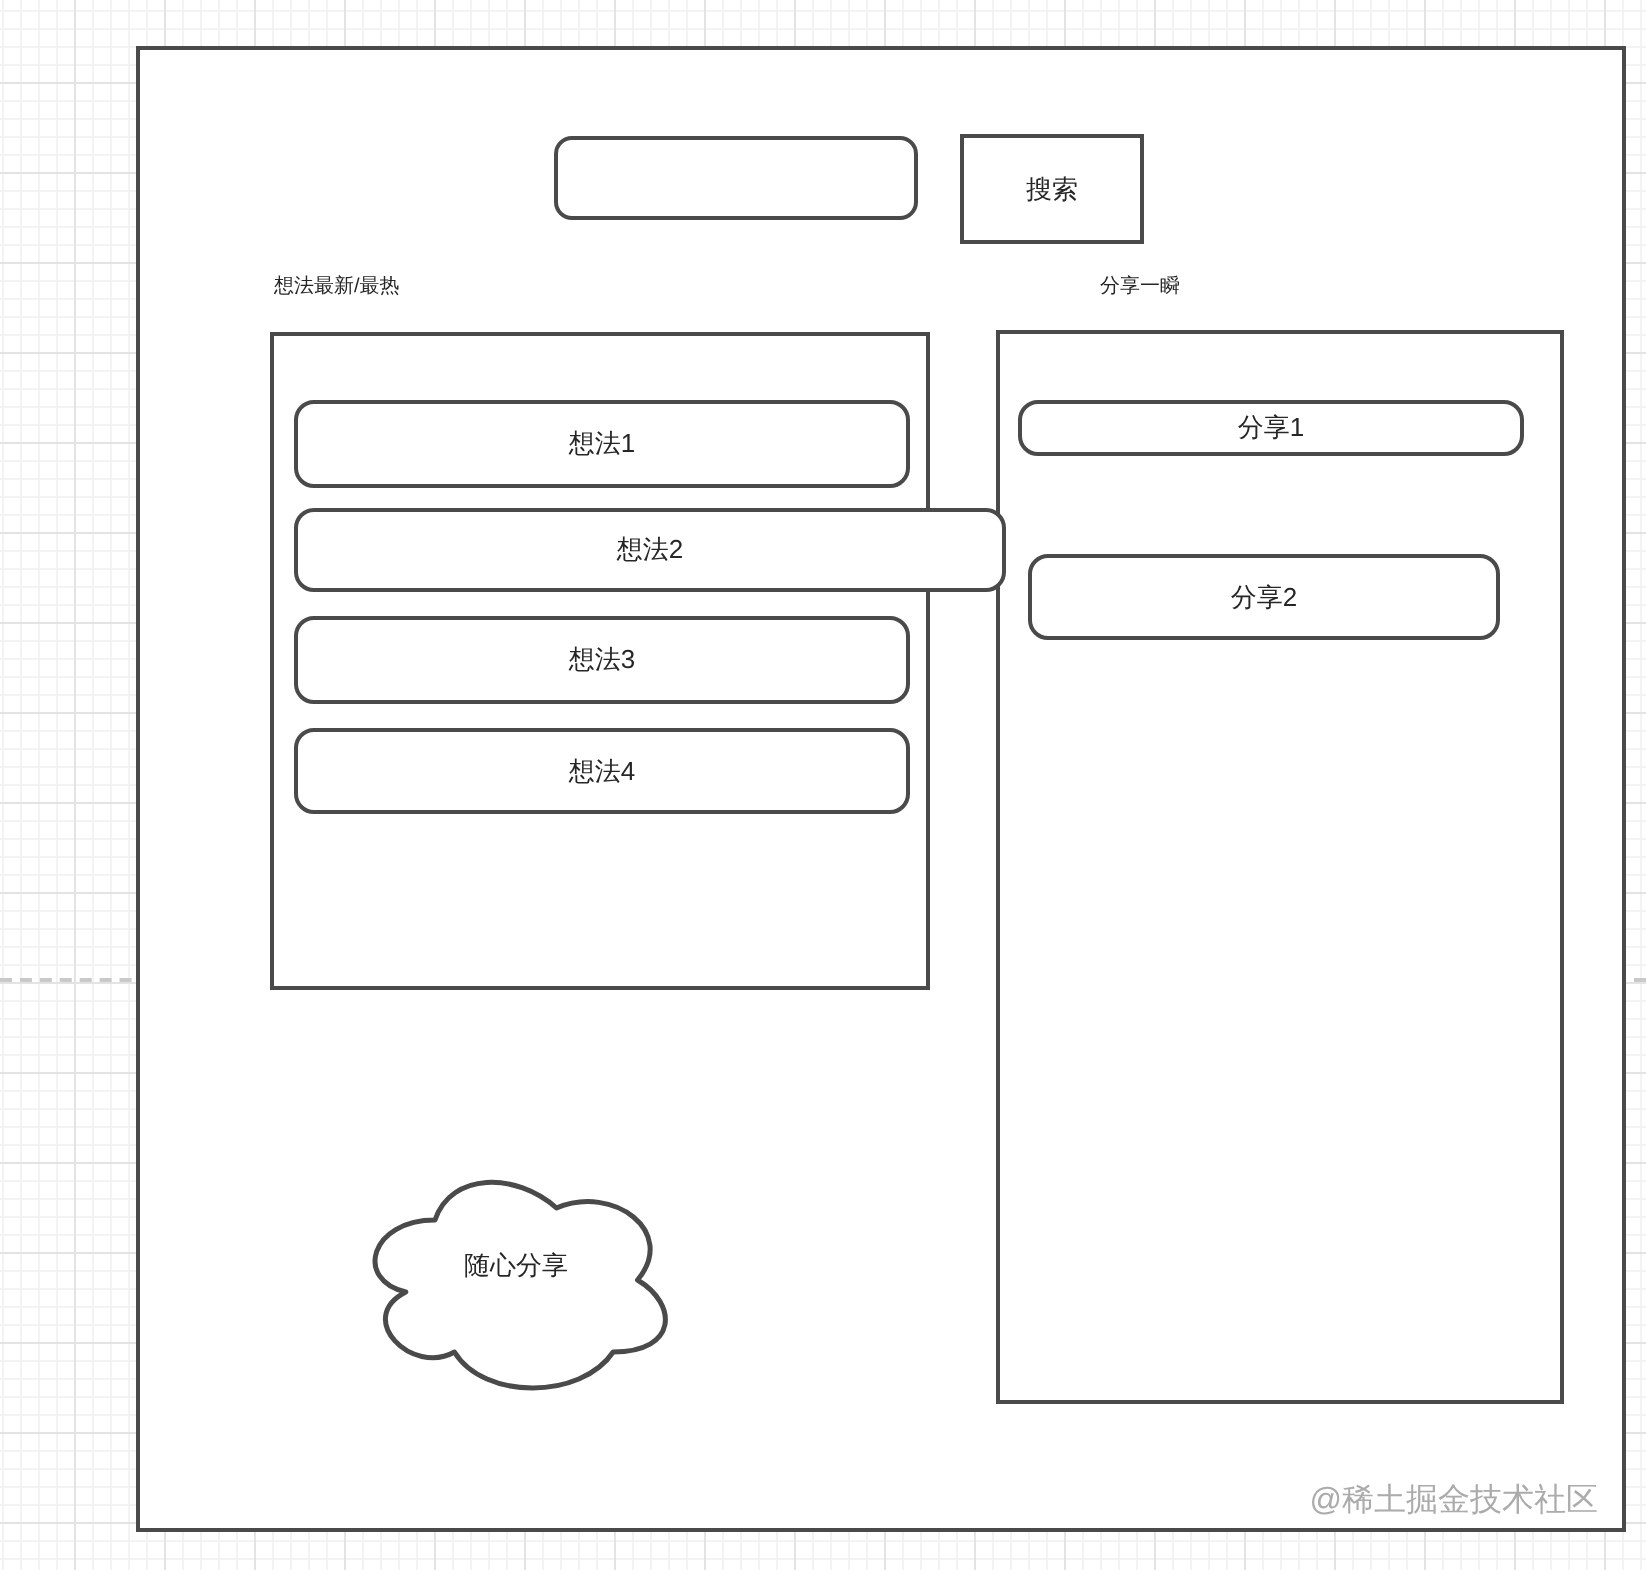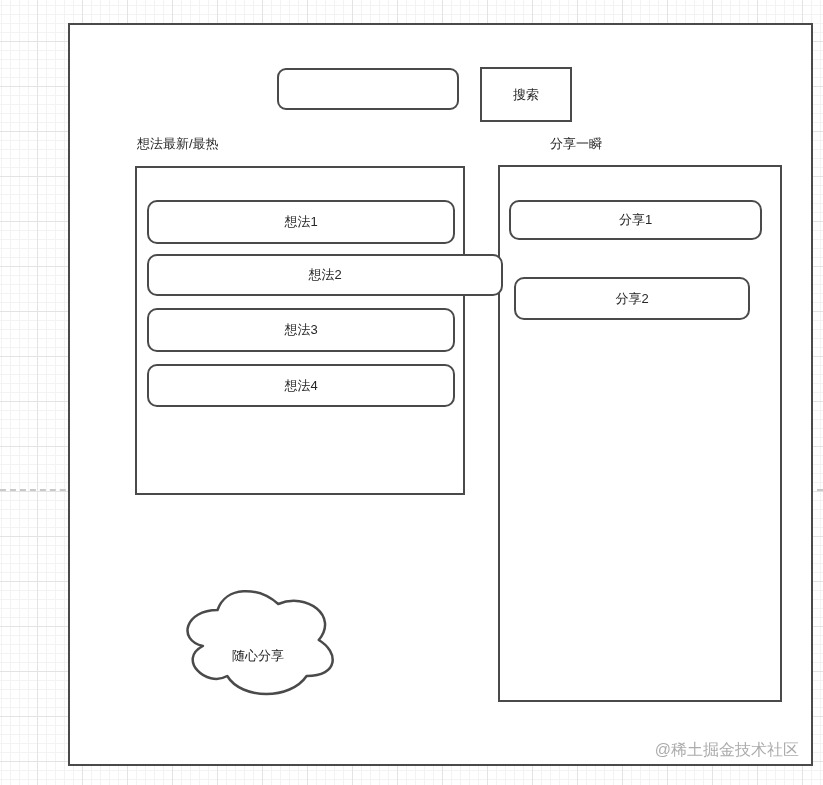--- a/index.html
+++ b/index.html
@@ -69,21 +69,21 @@
     height: 55px;
     border: 2px solid #4a4a4a;
     background: #ffffff;
     display: flex;
     align-items: center;
     justify-content: center;
     font-size: 13px;
     cursor: pointer;
   }
   .section-label {
-    font-size: 13px;
+    font-size: 10px;
     line-height: 16px;
     white-space: nowrap;
   }
   .label-ideas { left: 67px; top: 111px; }
   .label-share { left: 444px; top: 111px; margin-left: 36px; }
 
   .panel {
     border: 2px solid #4a4a4a;
     background: #ffffff;
   }
@@ -97,40 +97,39 @@
     display: flex;
     align-items: center;
     justify-content: center;
     font-size: 13px;
     cursor: pointer;
   }
   .idea-1 { left: 77px;  top: 175px; width: 308px; height: 44px; }
   .idea-2 { left: 77px;  top: 229px; width: 356px; height: 42px; }
   .idea-3 { left: 77px;  top: 283px; width: 308px; height: 44px; }
   .idea-4 { left: 77px;  top: 339px; width: 308px; height: 43px; }
-  .share-1 { left: 439px; top: 175px; width: 253px; height: 40px; }
+  .share-1 { left: 439px; top: 175px; width: 253px; height: 28px; }
   .share-2 { left: 444px; top: 252px; width: 236px; height: 43px; }
 
   .cloud-shape {
     left: 107px;
     top: 555px;
     width: 162px;
     height: 120px;
     cursor: pointer;
   }
   .cloud-shape svg { display: block; width: 100%; height: 100%; overflow: visible; }
   .cloud-label {
     position: absolute;
     left: 0;
     top: 44%;
     width: 100%;
     text-align: center;
     font-size: 13px;
     transform: translateY(-50%);
-    margin-top: 23px;
   }
 
   .watermark {
     right: 12px;
     bottom: 3px;
     font-size: 16px;
     color: #ababab;
     white-space: nowrap;
     text-align: center;
   }

